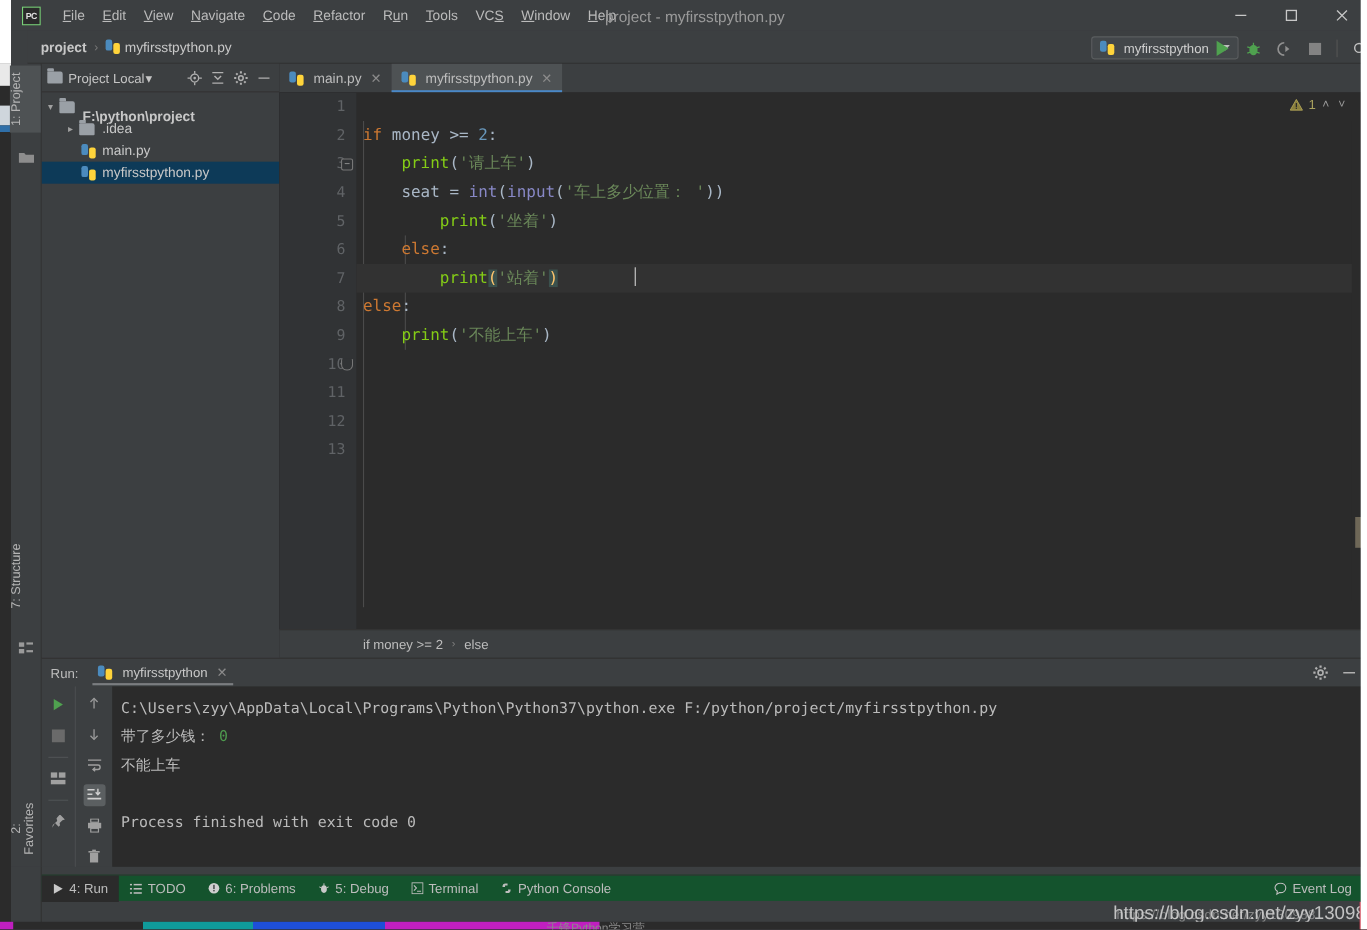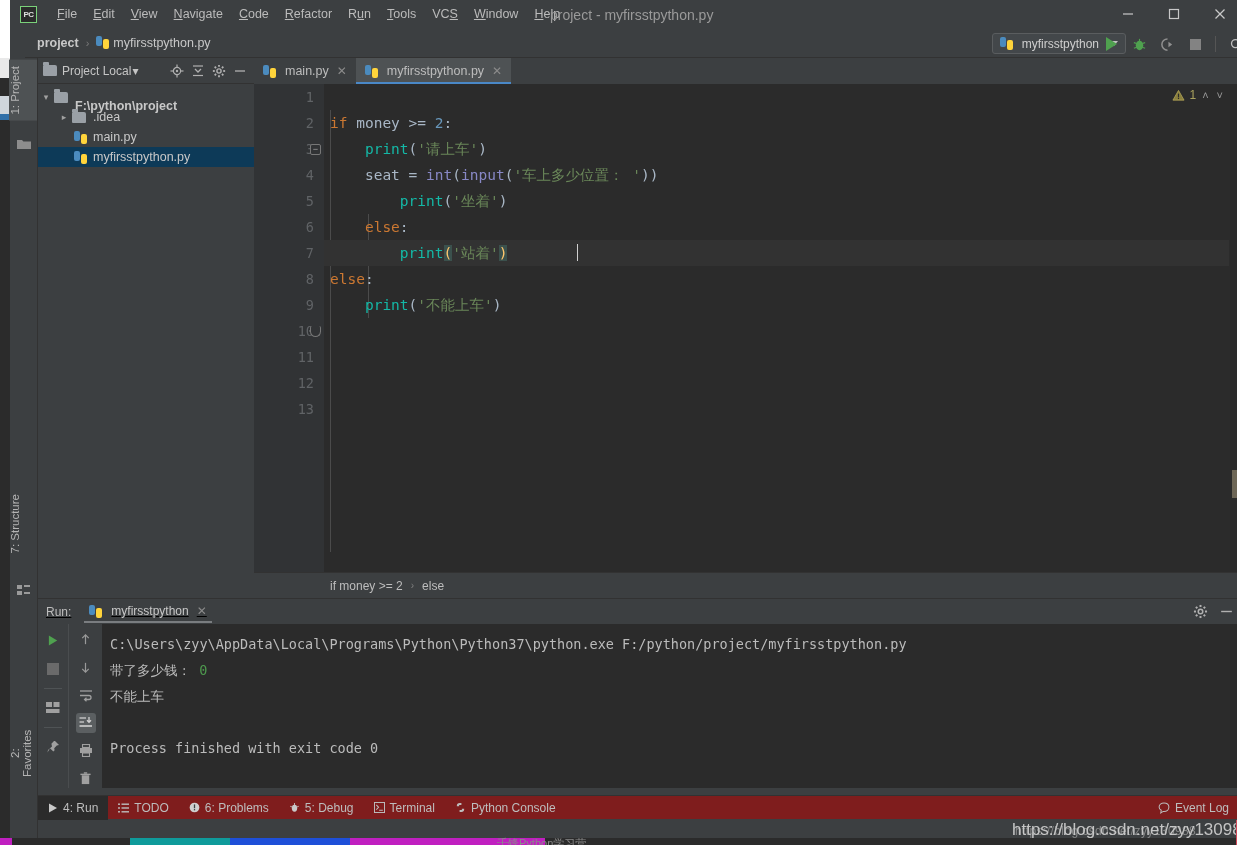--- a/index.html
+++ b/index.html
@@ -150,21 +150,21 @@
   }
   .codelines {
     position: absolute; left: 70px; top: 0; right: 0; height: 100%;
     font-family: "DejaVu Sans Mono", monospace; font-size: 14.5px;
   }
   .cl { height: 26px; line-height: 26px; white-space: pre; padding-left: 6px; position: relative;}
   .cl.cur { background: #323232; }
   .indentguide { position:absolute; top:0; width:1px; height:100%; background:#4b4b4b; }
 
   .kw   { color: #cc7832; }
-  .fn   { color: #14b8a6; }
+  .fn   { color: #84cc16; }
   .bi   { color: #8888c6; }
   .str  { color: #6a8759; }
   .num  { color: #6897bb; }
   .plain{ color: #a9b7c6; }
   .op   { color: #a9b7c6; }
   .brhl { background: #3b514d; color: #ffc66d; }
   .caret-i {
     display:inline-block; width:1px; height:17px; background:#d0d0d0; vertical-align:-3px;
   }
 
@@ -181,21 +181,21 @@
     background: #3c3f41; display: flex; align-items: center; padding-left: 76px;
     font-size: 12px; color: #bdbdbd; border-top: 1px solid #323232;
   }
   .bc-sep { color: #7f7f7f; margin: 0 8px; font-size: 10px; }
 
   
   .runpanel {
     position: absolute; left: 38px; top: 598px; width: 1205px; height: 190px;
     background: #3c3f41; border-top: 1px solid #323232;
   }
-  .run-head { height: 25px; display: flex; align-items: center; padding-left: 8px; position: relative; text-decoration: underline; }
+  .run-head { height: 25px; display: flex; align-items: center; padding-left: 8px; position: relative; }
   .run-label { font-size: 12px; color: #bdbdbd; margin-right: 10px; }
   .run-tab {
     display: flex; align-items: center; gap: 5px; font-size: 12px; color: #c8c8c8;
     padding: 3px 8px 4px; position: relative;
   }
   .run-tab::after { content:""; position:absolute; left:3px; right:3px; bottom:-1px; height:2px; background:#7a7d80; }
   .run-head-icons { position:absolute; right: 8px; display:flex; align-items:center; gap:8px; }
   .rh-ic { width:18px;height:18px;display:flex;align-items:center;justify-content:center;color:#b0b0b0;font-size:13px;}
 
   .run-body { position:absolute; left:0; top:25px; right:0; bottom:0; display:flex; }
@@ -207,21 +207,21 @@
   .console {
     flex: 1; background: #2b2b2b; color: #bbbbbb;
     font-family: "DejaVu Sans Mono", monospace; font-size: 13.5px;
     padding: 7px 0 0 8px; line-height: 26px; overflow: hidden; white-space: pre;
   }
   .console .green { color: #4e9a4e; }
 
   
   .bottombar {
     position: absolute; left: 38px; top: 795px; width: 1205px; height: 24px;
-    background: #7f1d1d; display: flex; align-items: center; gap: 0px;
+    background: #14532d; display: flex; align-items: center; gap: 0px;
     border-top: 1px solid #323232;
   }
   .bt {
     display: flex; align-items: center; gap: 5px; font-size: 12px; color: #bdbdbd;
     padding: 3px 10px; height: 24px; cursor: default;
   }
   .bt.sel { background: #2b2b2b; }
   .eventlog { margin-left: auto; display:flex; align-items:center; gap:5px; padding-right: 14px; font-size: 12px; color:#bdbdbd;}
 
   

